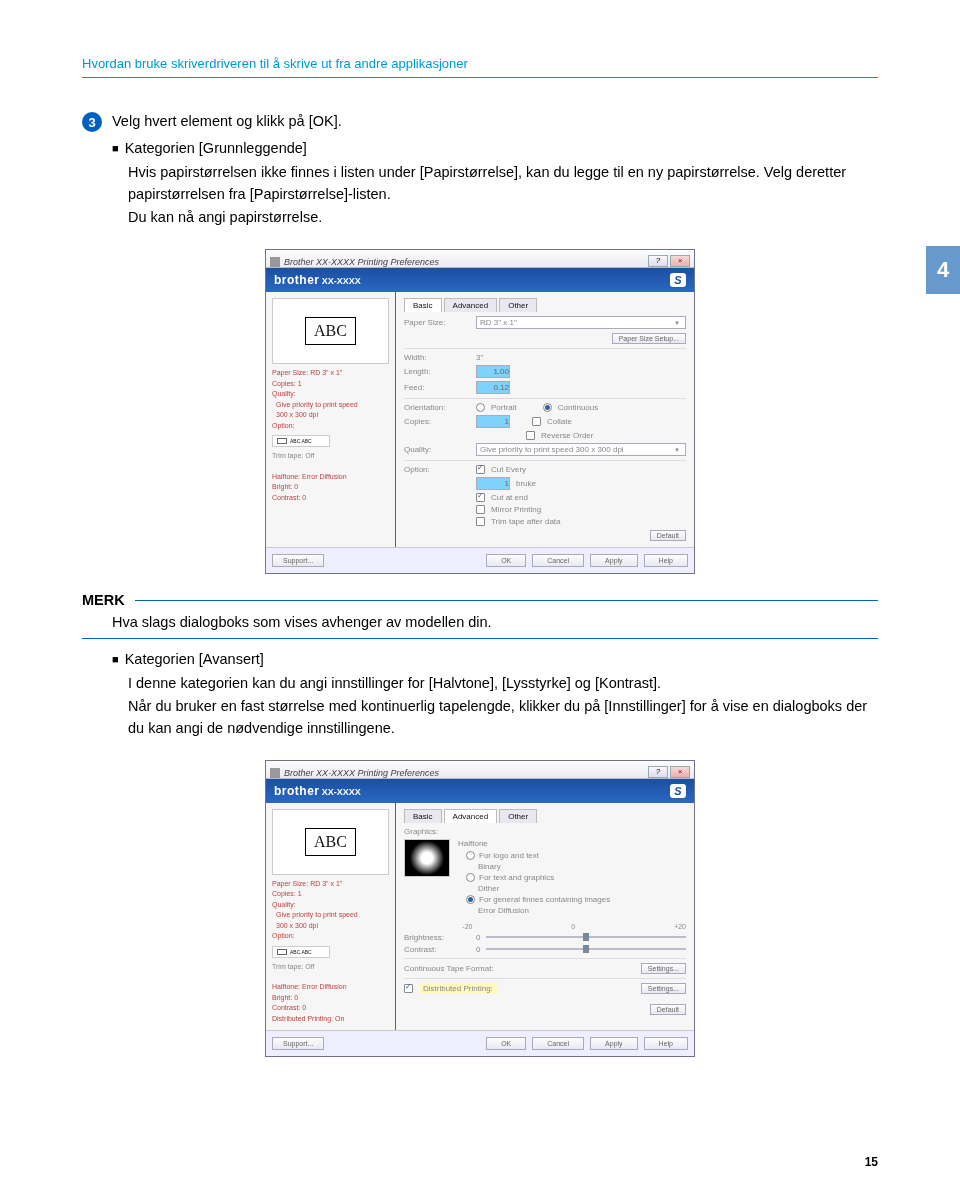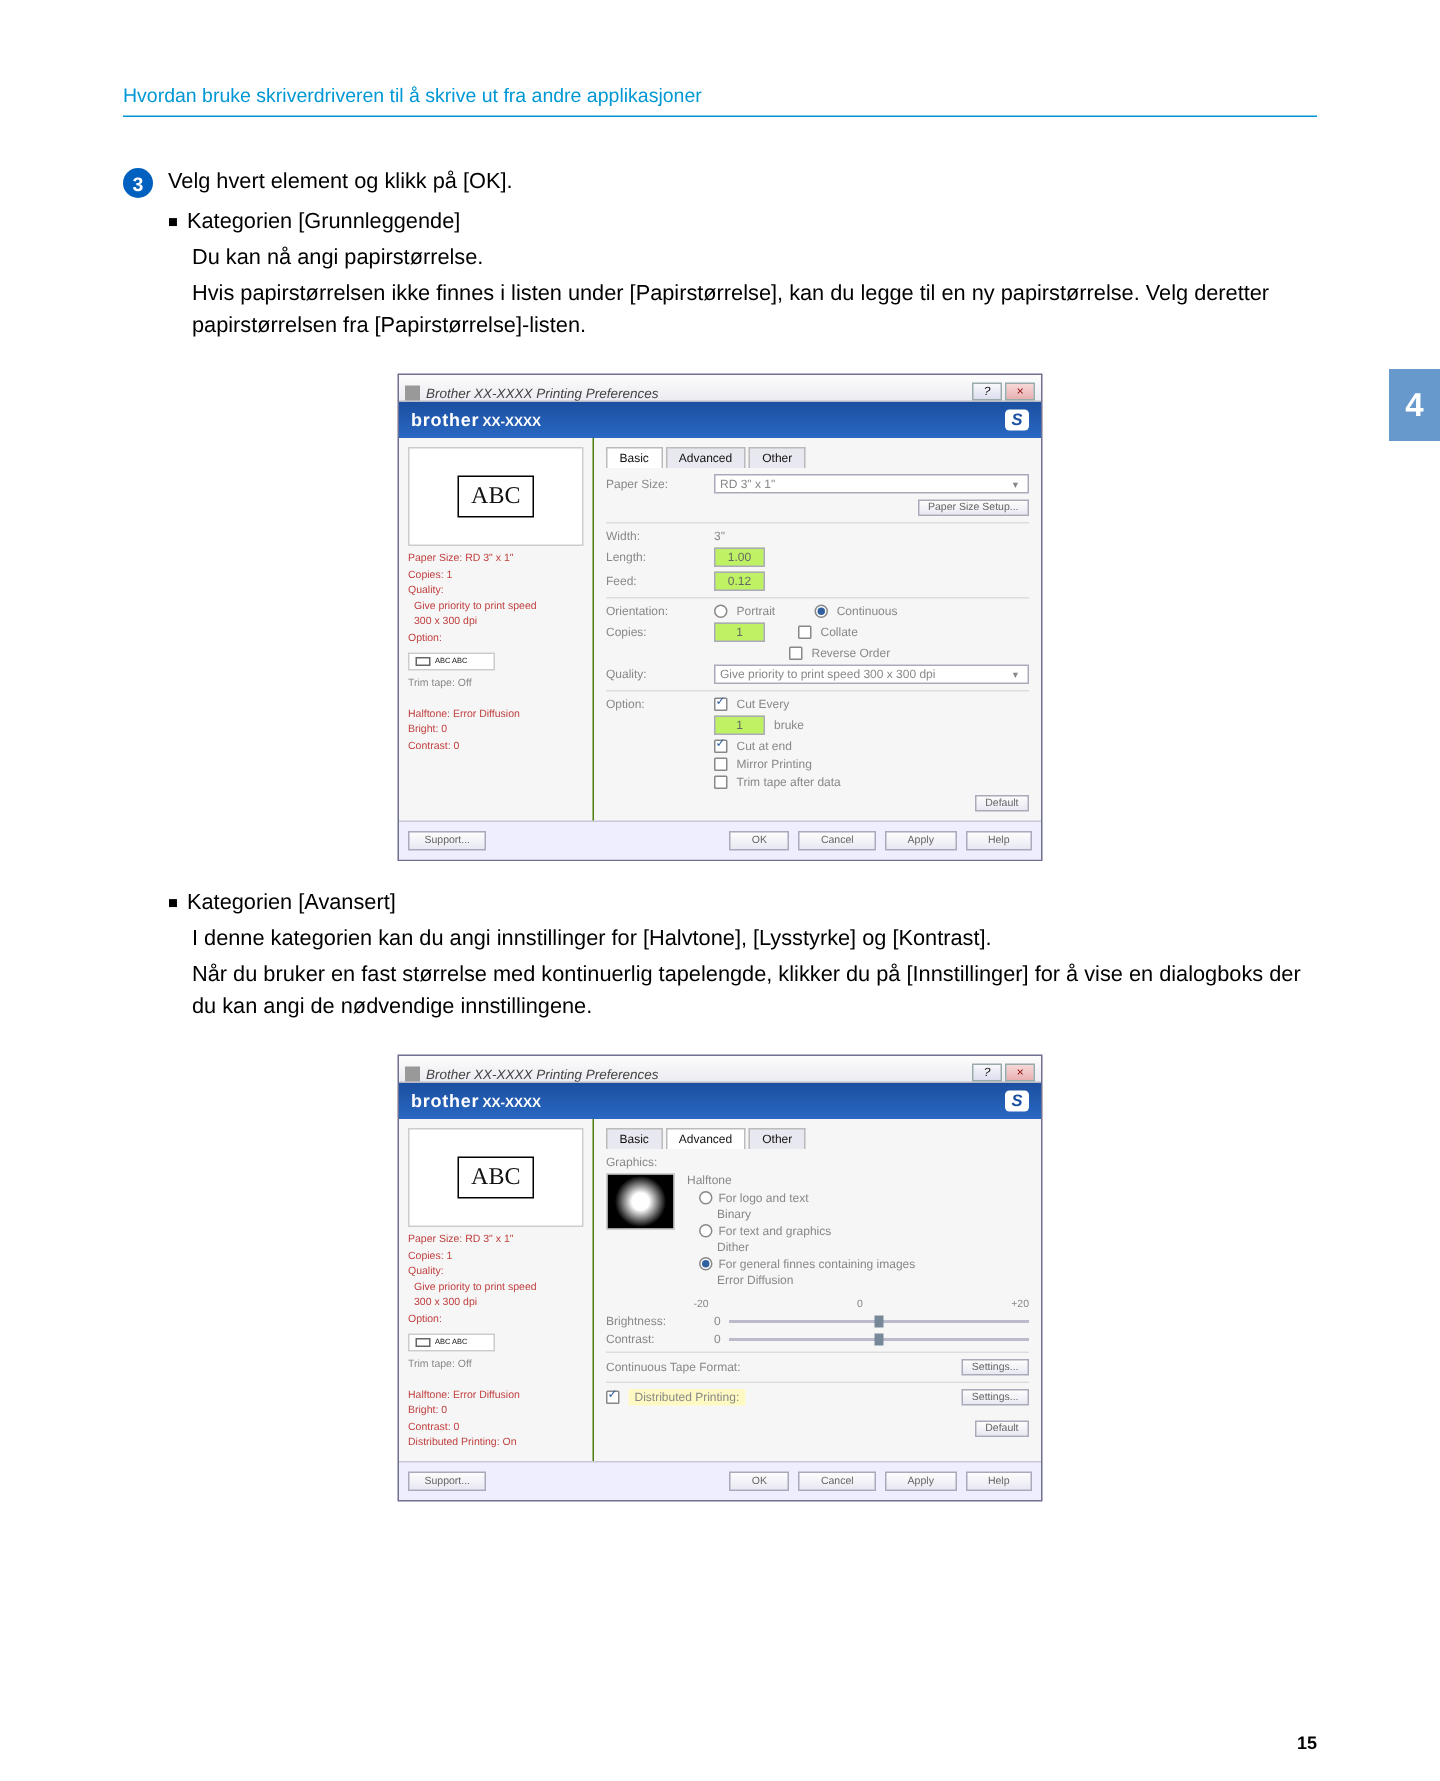--- a/index.html
+++ b/index.html
@@ -184,21 +184,21 @@
   .combo {
     flex:1; height:13px; border:1px solid #aab; background:#fff;
     display:flex; justify-content:space-between; align-items:center; padding:0 3px;
     color:#888;
   }
   .combo-arrow { width:10px; text-align:center; font-size:7px; }
   .mini-btn {
     border:1px solid #aab; background:linear-gradient(#fdfdfd,#e8e8f2);
     padding:1px 6px; font-size:7px; color:#666;
   }
-  .num-input { width:34px; height:13px; border:1px solid #aab; background:#bef264; text-align:center; line-height:11px; font-size:8px; color:#666; }
+  .num-input { width:34px; height:13px; border:1px solid #aab; background:#7dd3fc; text-align:right; line-height:11px; font-size:8px; color:#666; }
   .radio, .check { width:9px; height:9px; border:1px solid #888; background:#fff; border-radius:50%; display:inline-block; vertical-align:middle; }
   .check { border-radius:1px; }
   .check.checked::after { content:"✓"; font-size:8px; color:#3060a0; position:relative; top:-3px; left:0; }
   .radio.checked::after { content:""; display:block; width:5px; height:5px; background:#3060a0; border-radius:50%; margin:1px auto; }
   .sep-line { height:1px; background:#ddd; margin:4px 0; }
   .align-right { display:flex; justify-content:flex-end; margin-top:4px; }
   .dlg-footer {
     display:flex; justify-content:center; gap:6px; padding:6px;
     border-top:1px solid #c8c8d8; background:#eef;
   }
@@ -232,22 +232,22 @@
 <div class="content">
 
   <div class="step-row">
     <div class="step-badge">3</div>
     <div class="step-text">Velg hvert element og klikk på [OK].</div>
   </div>
 
   <div class="bullet-block">
     <span class="bullet-line">Kategorien [Grunnleggende]</span>
   </div>
+  <div class="sub-para">Hvis papirstørrelsen ikke finnes i listen under [Papirstørrelse], kan du legge til en ny papirstørrelse. Velg deretter papirstørrelsen fra [Papirstørrelse]-listen.</div>
   <div class="sub-para">Du kan nå angi papirstørrelse.</div>
-  <div class="sub-para">Hvis papirstørrelsen ikke finnes i listen under [Papirstørrelse], kan du legge til en ny papirstørrelse. Velg deretter papirstørrelsen fra [Papirstørrelse]-listen.</div>
 
   <div class="dialog-wrap">
     <div class="dlg">
       <div class="dlg-titlebar">
         <div class="dlg-titlebar-left">
           <div class="brother-icon"></div>
           <div class="dlg-titlebar-title">Brother XX-XXXX Printing Preferences</div>
         </div>
         <div class="dlg-winbtns">
           <div class="dlg-winbtn">?</div>
@@ -388,20 +388,30 @@
           <div class="mini-btn">Support...</div>
         </div>
         <div class="mini-btn">OK</div>
         <div class="mini-btn">Cancel</div>
         <div class="mini-btn">Apply</div>
         <div class="mini-btn">Help</div>
       </div>
     </div>
   </div>
 
+  <div class="note-block">
+    <div class="note-header">
+      <span class="note-title">MERK</span>
+      <div class="note-line"></div>
+    </div>
+    <div class="note-body">Hva slags dialogboks som vises avhenger av modellen din.</div>
+    <div class="note-header">
+        <div class="note-line"></div>
+      </div>
+  </div>
 
   <div class="bullet-block" style="margin-top:10px">
     <span class="bullet-line">Kategorien [Avansert]</span>
   </div>
   <div class="sub-para">I denne kategorien kan du angi innstillinger for [Halvtone], [Lysstyrke] og [Kontrast].</div>
   <div class="sub-para">Når du bruker en fast størrelse med kontinuerlig tapelengde, klikker du på [Innstillinger] for å vise en dialogboks der du kan angi de nødvendige innstillingene.</div>
 
   <div class="dialog-wrap">
     <div class="dlg">
       <div class="dlg-titlebar">

